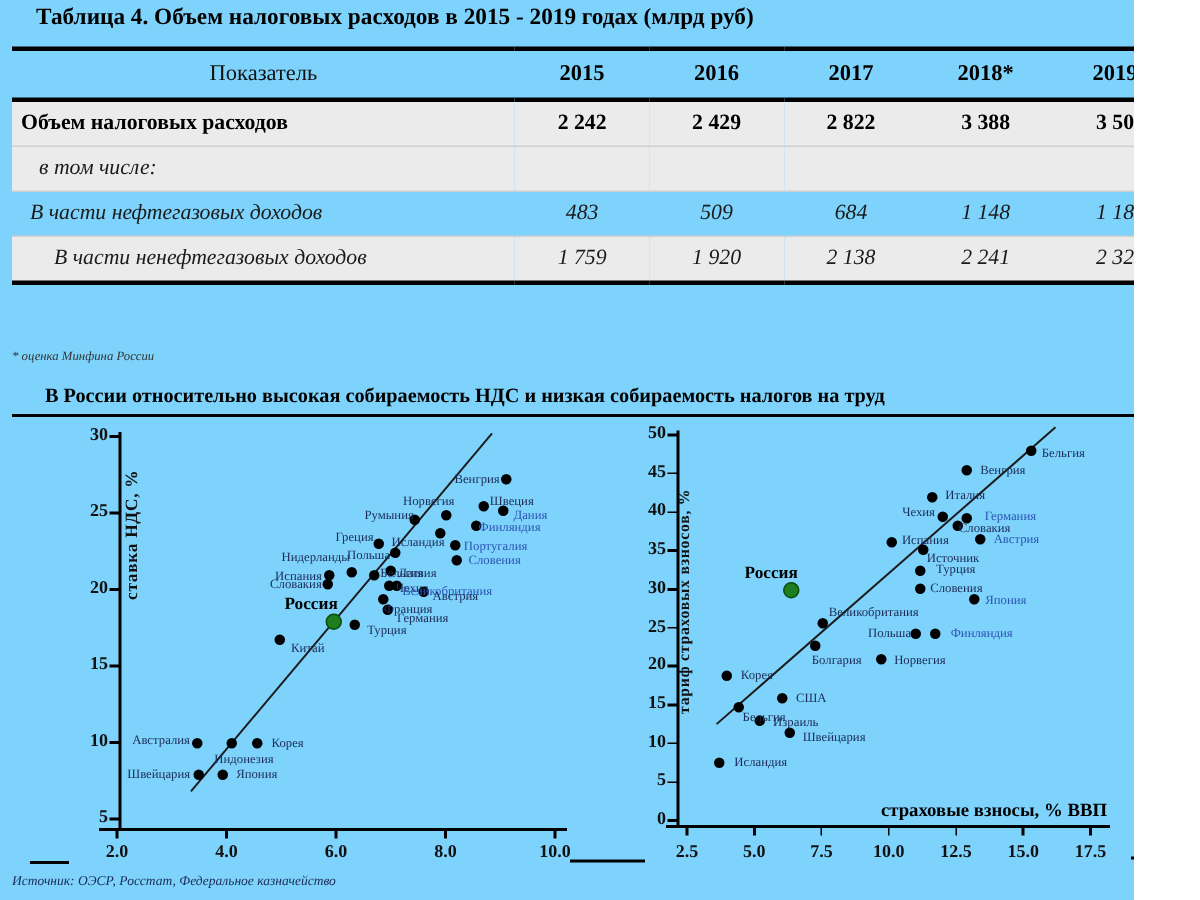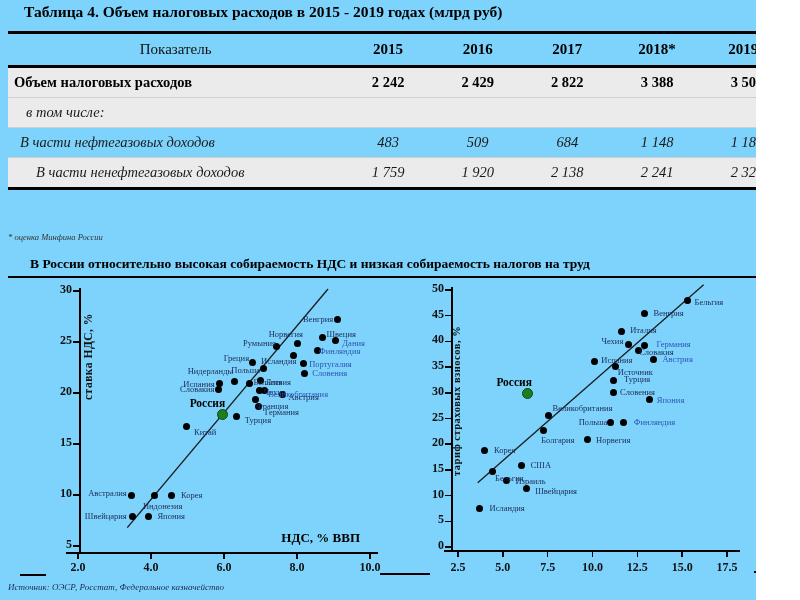--- a/index.html
+++ b/index.html
@@ -115,21 +115,20 @@
         <div class="ticklab x" style="left: 54px; top: 281px; width: 48px;">2.0</div>
         <div class="tickmark" style="left: 150.25px; top: 273px; width: 1.5px; height: 6px;"></div>
         <div class="ticklab x" style="left: 127px; top: 281px; width: 48px;">4.0</div>
         <div class="tickmark" style="left: 223.25px; top: 273px; width: 1.5px; height: 6px;"></div>
         <div class="ticklab x" style="left: 200px; top: 281px; width: 48px;">6.0</div>
         <div class="tickmark" style="left: 296.25px; top: 273px; width: 1.5px; height: 6px;"></div>
         <div class="ticklab x" style="left: 273px; top: 281px; width: 48px;">8.0</div>
         <div class="tickmark" style="left: 369.25px; top: 273px; width: 1.5px; height: 6px;"></div>
         <div class="ticklab x" style="left: 346px; top: 281px; width: 48px;">10.0</div>
         <div class="ylab" style="left: 83px; top: 8px; height: 112px; font-size: 11.5px;">ставка НДС, %</div>
-        <div class="xlab" style="left: 210px; top: 251px; width: 150px; font-size: 13px;">НДС, % ВВП</div>
         <svg width="800" height="320" class="trend">
           <line x1="127.275" y1="247.64000000000001" x2="328.025" y2="8.960000000000036" stroke="#1a1a1a" stroke-width="1.3"></line>
         </svg>
         <div class="dot" style="left: 333.65px; top: 36.06px;"></div>
         <div class="clabel" style="left: 333.15px; top: 38.56px; transform: translate(-100%, -50%);">Венгрия</div>
         <div class="dot" style="left: 293.5px; top: 59.52px;"></div>
         <div class="clabel" style="left: 303px; top: 54.02px; transform: translate(-100%, -50%);">Норвегия</div>
         <div class="dot" style="left: 319.05px; top: 54.42px;"></div>
         <div class="clabel" style="left: 326.55px; top: 53.92px; transform: translate(0px, -50%);">Швеция</div>
         <div class="dot" style="left: 331.825px; top: 57.48px;"></div>
@@ -218,20 +217,21 @@
         <div class="ticklab x" style="left: 523.65px; top: 281px; width: 48px;">7.5</div>
         <div class="tickmark" style="left: 591.725px; top: 271px; width: 1.5px; height: 6px;"></div>
         <div class="ticklab x" style="left: 568.475px; top: 281px; width: 48px;">10.0</div>
         <div class="tickmark" style="left: 636.55px; top: 271px; width: 1.5px; height: 6px;"></div>
         <div class="ticklab x" style="left: 613.3px; top: 281px; width: 48px;">12.5</div>
         <div class="tickmark" style="left: 681.375px; top: 271px; width: 1.5px; height: 6px;"></div>
         <div class="ticklab x" style="left: 658.125px; top: 281px; width: 48px;">15.0</div>
         <div class="tickmark" style="left: 726.2px; top: 271px; width: 1.5px; height: 6px;"></div>
         <div class="ticklab x" style="left: 702.95px; top: 281px; width: 48px;">17.5</div>
         <div class="ylab" style="left: 452px; top: 8px; height: 188px; font-size: 10.5px;">тариф страховых взносов, %</div>
+        <div class="xlab" style="left: 540px; top: 254px; width: 198px; font-size: 12.5px;">страховые взносы, % ВВП</div>
         <svg width="800" height="320" class="trend">
           <line x1="477.723" y1="202.75" x2="703.641" y2="4.860000000000014" stroke="#1a1a1a" stroke-width="1.3"></line>
         </svg>
         <div class="dot" style="left: 684.004px; top: 17.294px;"></div>
         <div class="clabel" style="left: 694.504px; top: 21.794px; transform: translate(0px, -50%);">Бельгия</div>
         <div class="dot" style="left: 640.972px; top: 30.144px;"></div>
         <div class="clabel" style="left: 653.472px; top: 32.644px; transform: translate(0px, -50%);">Венгрия</div>
         <div class="dot" style="left: 617.663px; top: 47.62px;"></div>
         <div class="clabel" style="left: 630.163px; top: 50.12px; transform: translate(0px, -50%);">Италия</div>
         <div class="dot" style="left: 624.835px; top: 60.984px;"></div>

